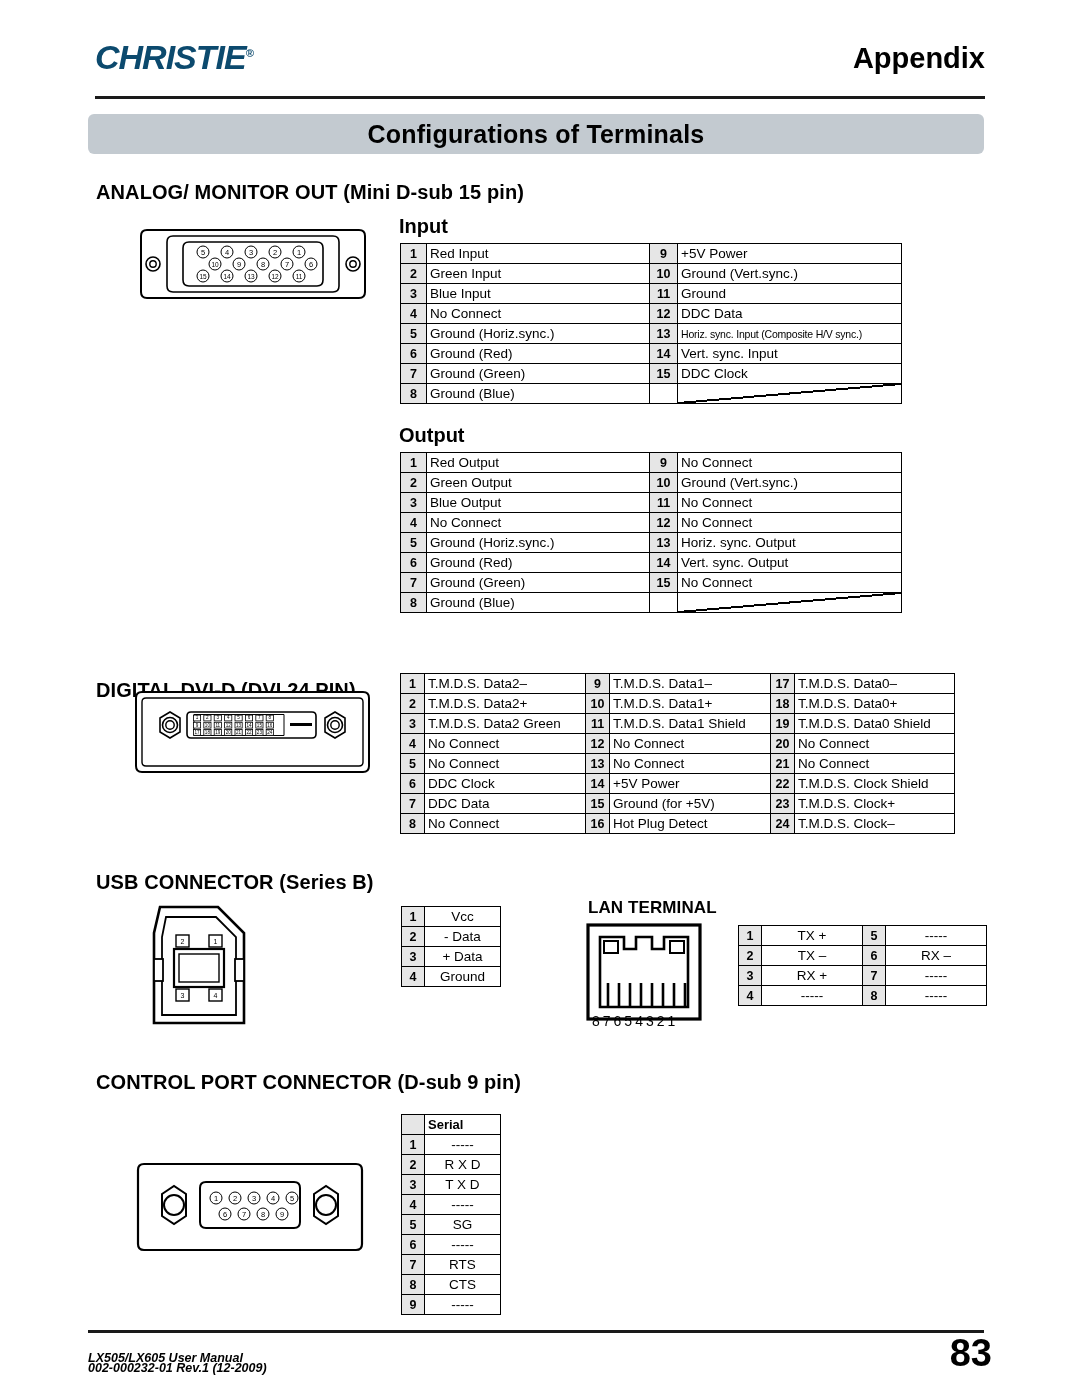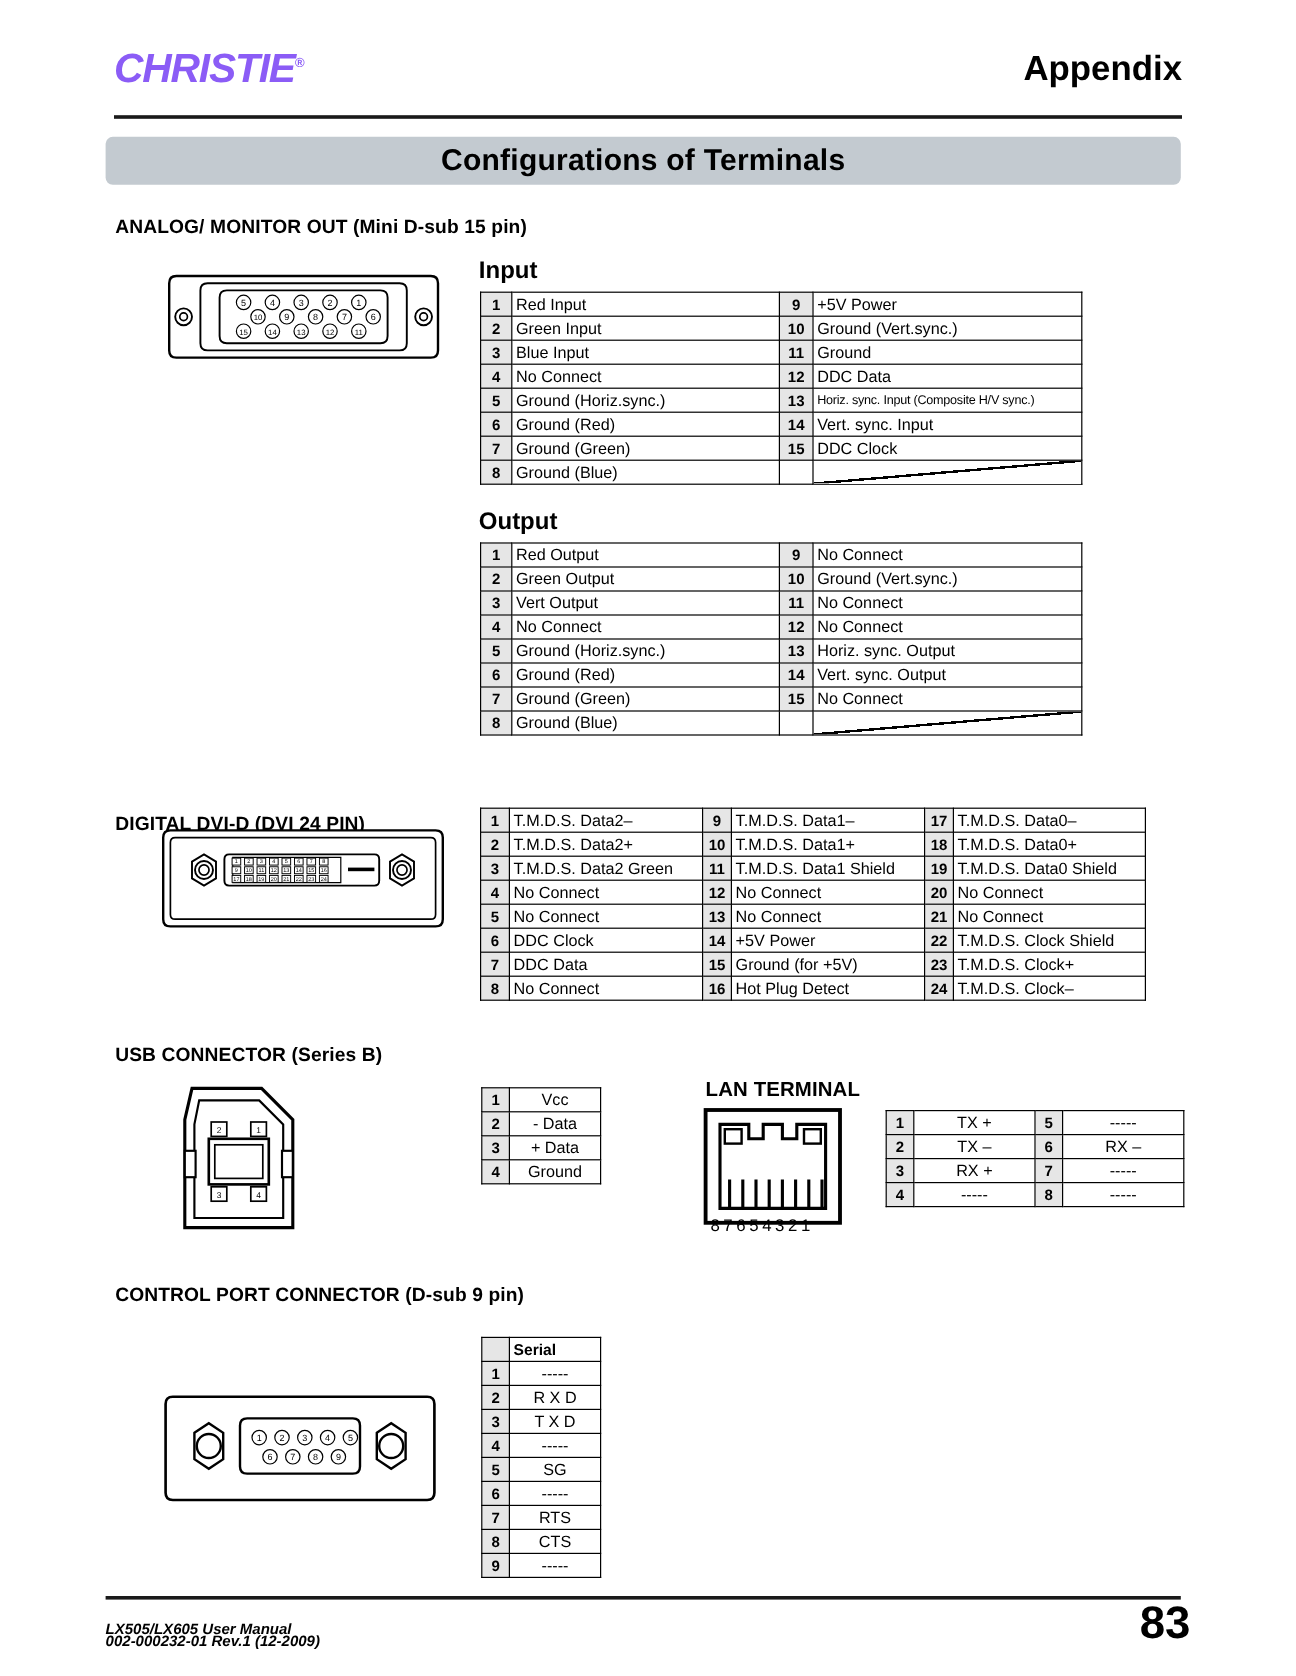--- a/index.html
+++ b/index.html
@@ -15,21 +15,21 @@
   }
   .page { position: relative; width: 1080px; height: 1397px; }
 
   
   .header {
     position: absolute; left: 95px; top: 36px; width: 890px; height: 56px;
   }
   .logo {
     position: absolute; left: 0; top: 2px;
     font-size: 34px; font-weight: bold; font-style: italic;
-    letter-spacing: -1px; color: #8b5cf6;
+    letter-spacing: -1px; color: #0c4a6e;
     font-family: "Liberation Sans", sans-serif;
   }
   .logo sup { font-size: 11px; vertical-align: super; }
   .appendix-title {
     position: absolute; right: 0; top: 6px;
     font-size: 29px; font-weight: bold;
   }
   .header-rule {
     position: absolute; left: 95px; top: 96px; width: 890px; height: 3px;
     background: #1a1a1a;
@@ -41,21 +41,21 @@
     background: #c3cad0; border-radius: 6px;
     display: flex; align-items: center; justify-content: center;
   }
   .title-banner span {
     font-size: 25px; font-weight: bold; letter-spacing: .2px;
   }
 
   
   .sec-head {
     position: absolute;
-    font-size: 16px; font-weight: bold; letter-spacing: .1px;
+    font-size: 20px; font-weight: bold; letter-spacing: .1px;
     white-space: nowrap;
   }
   .sub-head {
     position: absolute;
     font-size: 20px; font-weight: bold;
   }
 
   
   table.pins {
     position: absolute;
@@ -259,21 +259,21 @@
           <td>No Connect</td>
         </tr>
         <tr>
           <td class="num">2</td>
           <td>Green Output</td>
           <td class="num">10</td>
           <td>Ground (Vert.sync.)</td>
         </tr>
         <tr>
           <td class="num">3</td>
-          <td>Vert Output</td>
+          <td>Blue Output</td>
           <td class="num">11</td>
           <td>No Connect</td>
         </tr>
         <tr>
           <td class="num">4</td>
           <td>No Connect</td>
           <td class="num">12</td>
           <td>No Connect</td>
         </tr>
         <tr>

